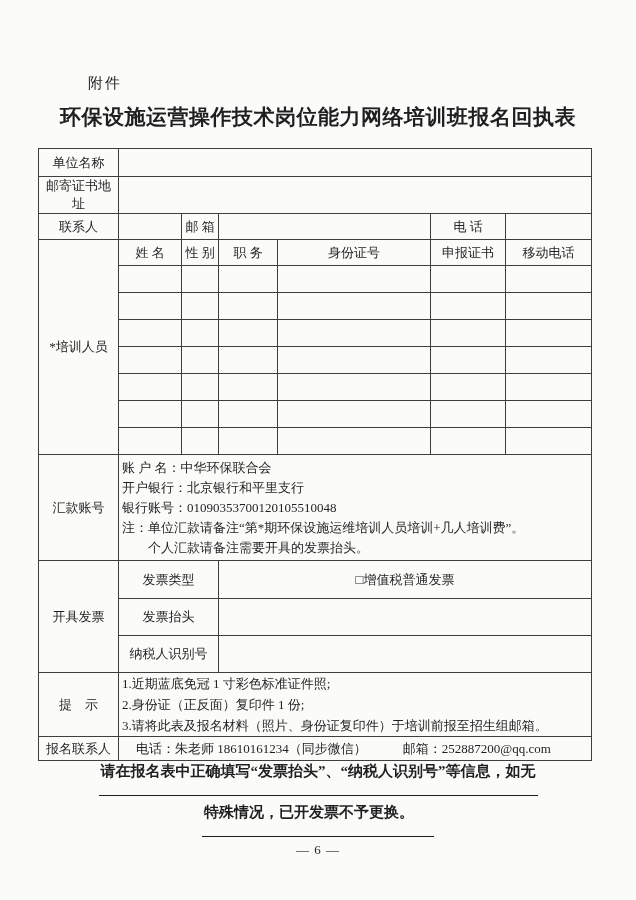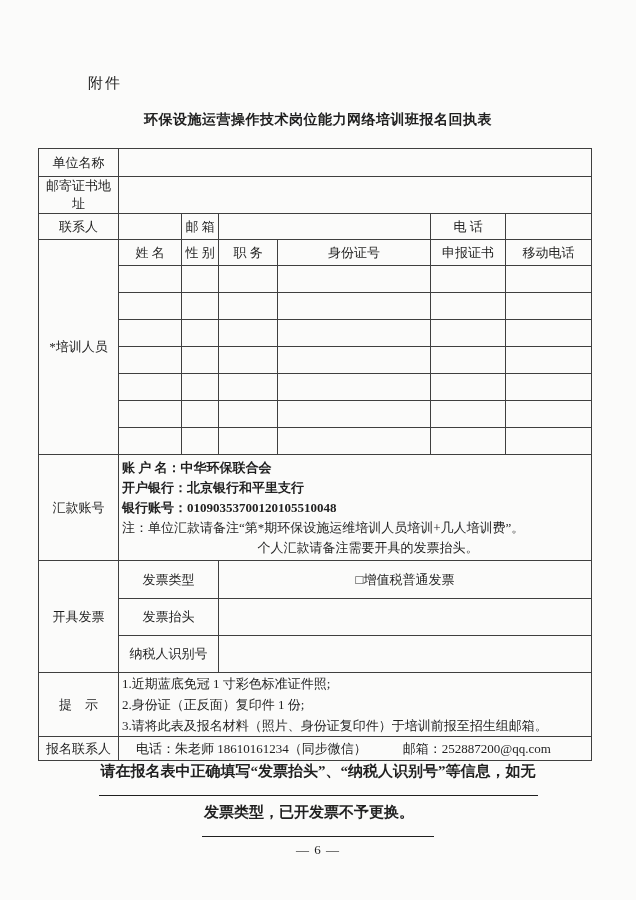--- a/index.html
+++ b/index.html
@@ -12,22 +12,22 @@
     overflow: hidden;
   }
   .page { position: absolute; inset: 0; }
 
   .attachment {
     position: absolute; left: 88px; top: 74px;
     font-size: 15px; letter-spacing: 2px;
   }
   .title {
     position: absolute; left: 0; right: 0; top: 103px;
-    margin: 8px; text-align: center;
-    font-size: 14px; font-weight: 700; letter-spacing: 0.5px;
+    margin: 0; text-align: center;
+    font-size: 21px; font-weight: 700; letter-spacing: 0.5px;
   }
 
   table.form {
     position: absolute; left: 38px; top: 148px;
     width: 553px;
     border-collapse: collapse;
     table-layout: fixed;
     font-size: 13px;
     border-radius: 21px;
   }
@@ -47,22 +47,22 @@
   tr.h-thead { height: 26px; }
   tr.h-person{ height: 27px; }
   tr.h-remit { height: 106px; }
   tr.h-invt  { height: 38px; }
   tr.h-inv   { height: 37px; font-family: Liberation Mono, monospace; }
   tr.h-tips  { height: 64px; }
   tr.h-reg   { height: 24px; }
 
   .content-cell { text-align: left; padding: 3px 4px 3px 14px; }
   .content-cell .line { line-height: 20px; white-space: nowrap; }
-  .bold { font-weight: 700; }
-  .indent { padding-left: 26px; text-align: center; }
+  .bold { font-weight: 400; }
+  .indent { padding-left: 26px; }
 
   .invoice-value { text-align: center; margin-top: 17px; }
 
   .tips-cell .line { line-height: 21px; white-space: nowrap; }
 
   .regcontact-cell { display: flex; align-items: center; gap: 36px; padding-left: 14px; }
 
   .footer-note {
     position: absolute; left: 0; right: 0; top: 755px;
     text-align: center;
@@ -229,18 +229,18 @@
             <span>邮箱：252887200@qq.com</span>
           </div>
         </td>
       </tr>
 
     </tbody>
   </table>
 
   <div class="footer-note">
     <div><span class="u">请在报名表中正确填写“发票抬头”、“纳税人识别号”等信息，如无</span></div>
-    <div><span class="u trail">发票类型，已开发票不予更换。</span></div>
+    <div><span class="u trail">特殊情况，已开发票不予更换。</span></div>
   </div>
 
   <div class="page-num">— 6 —</div>
 
 </div>
 
 </body></html>

